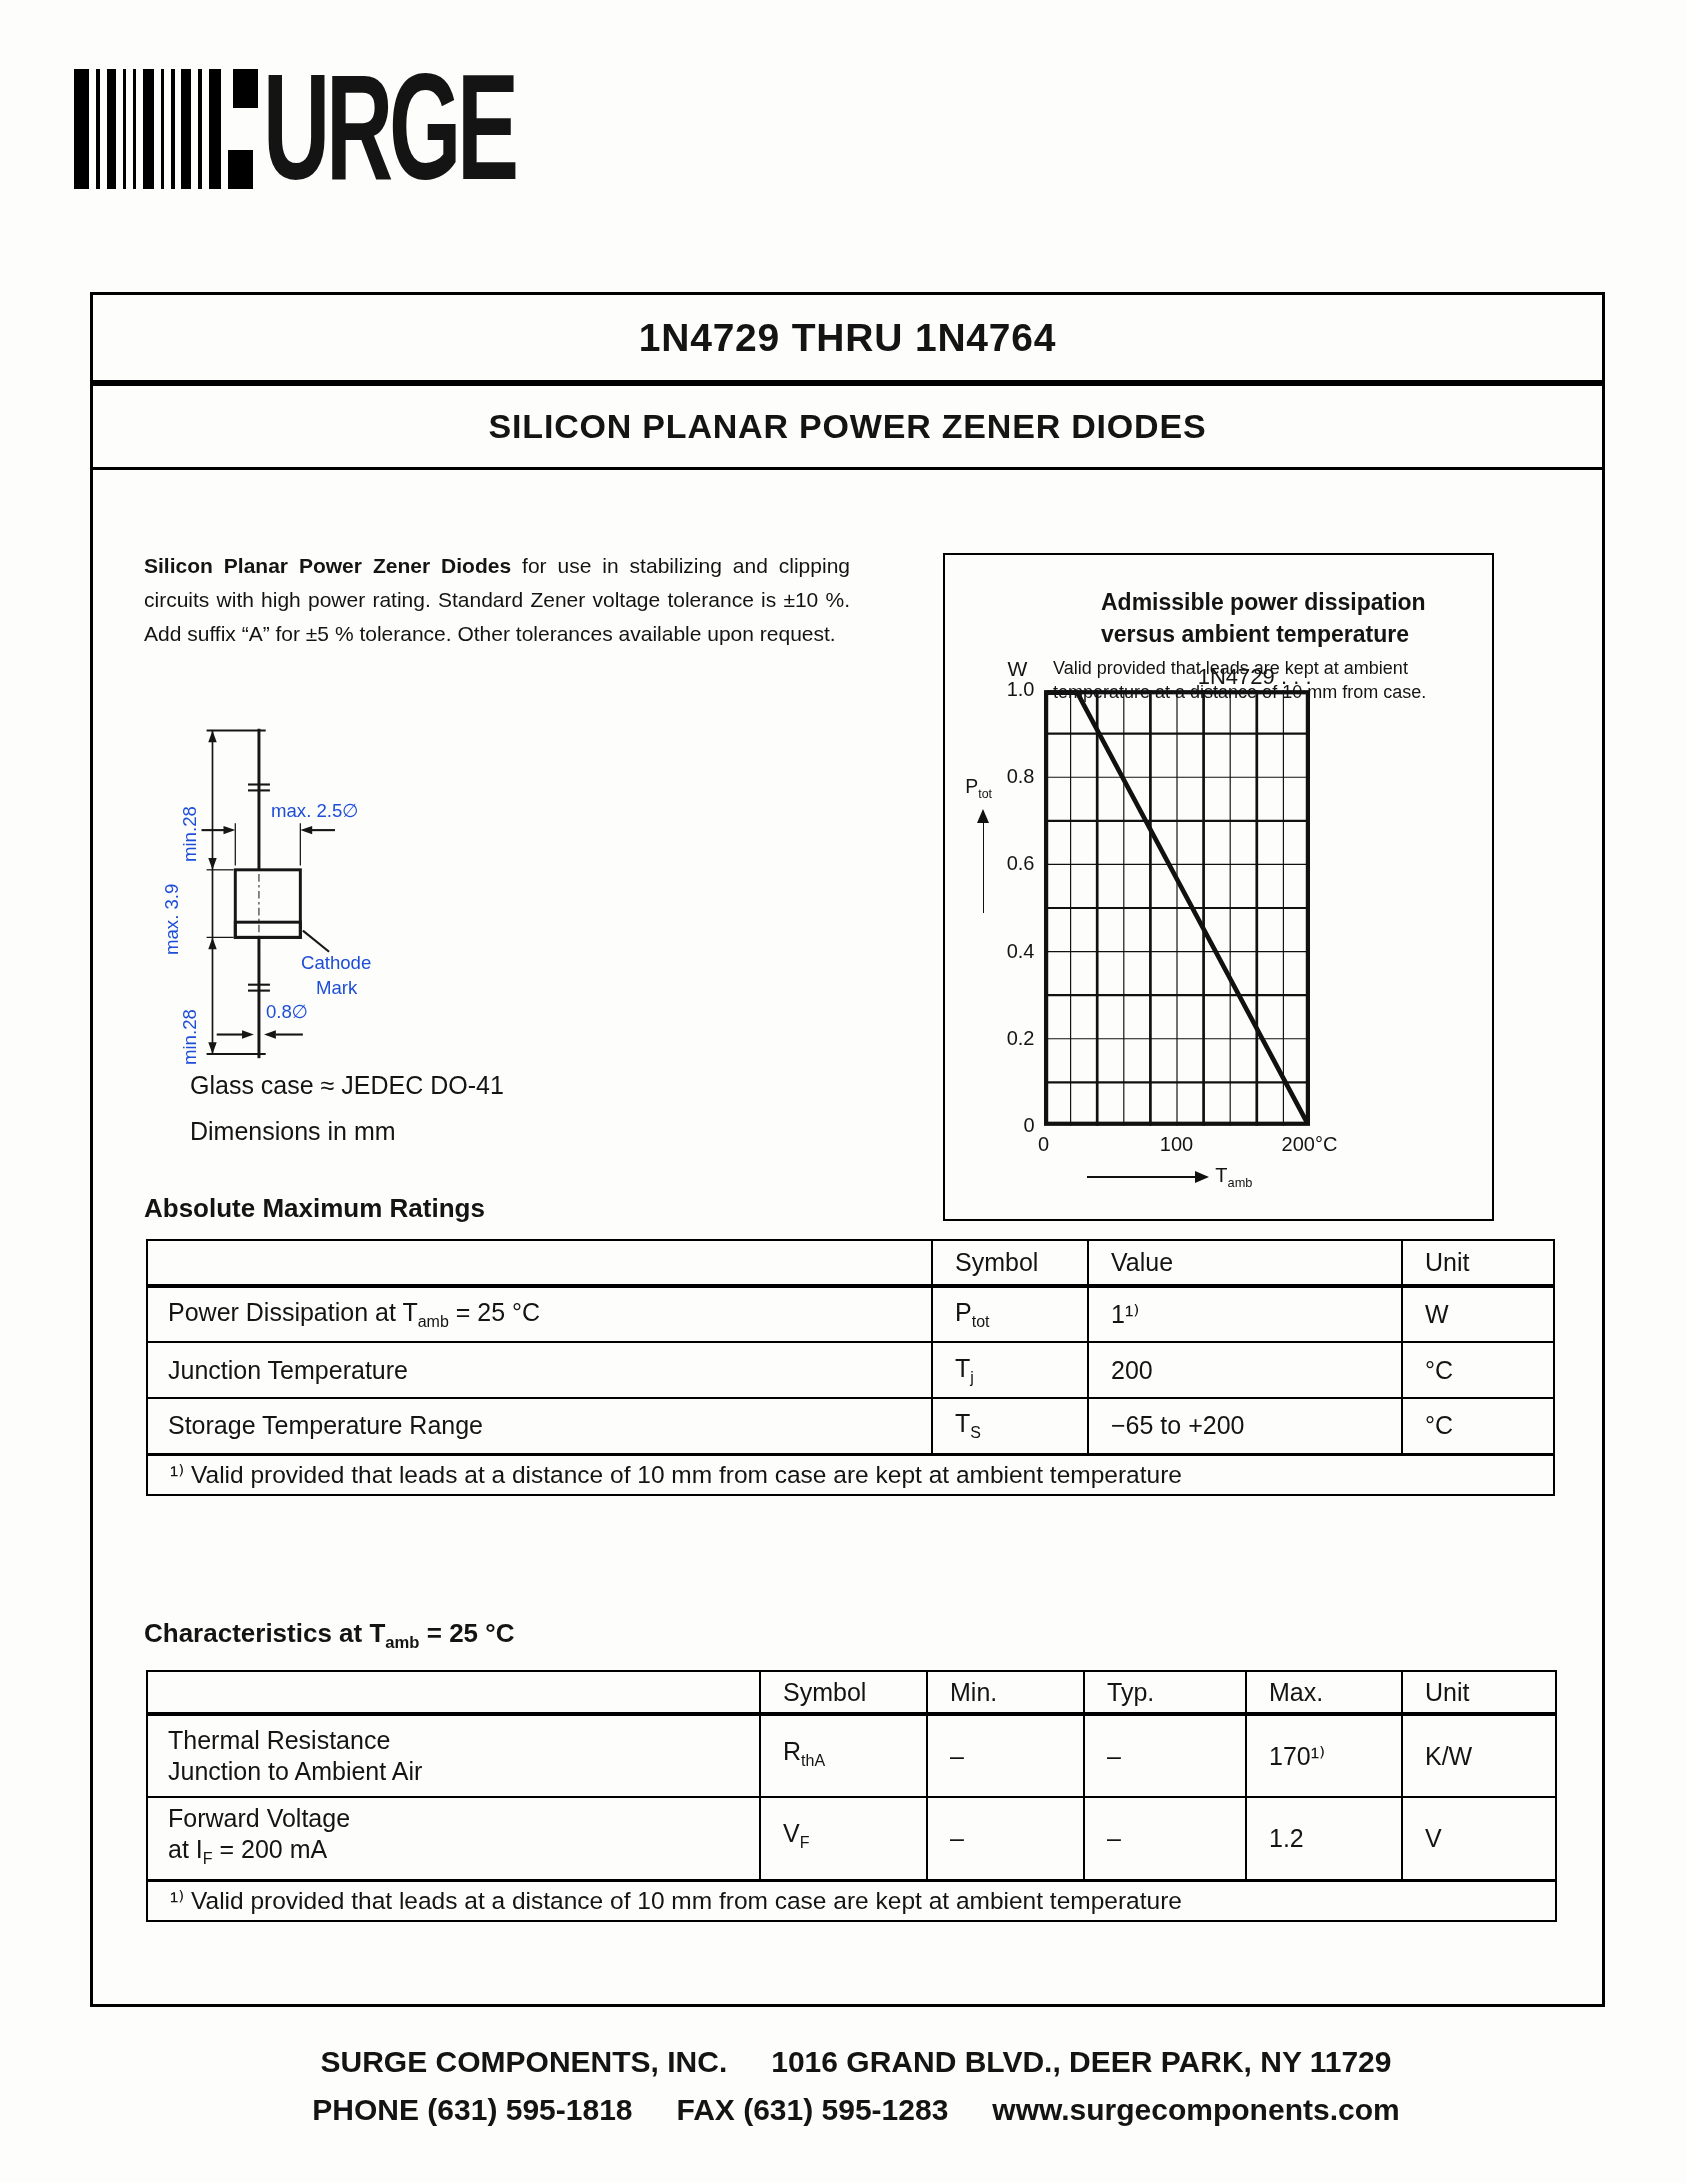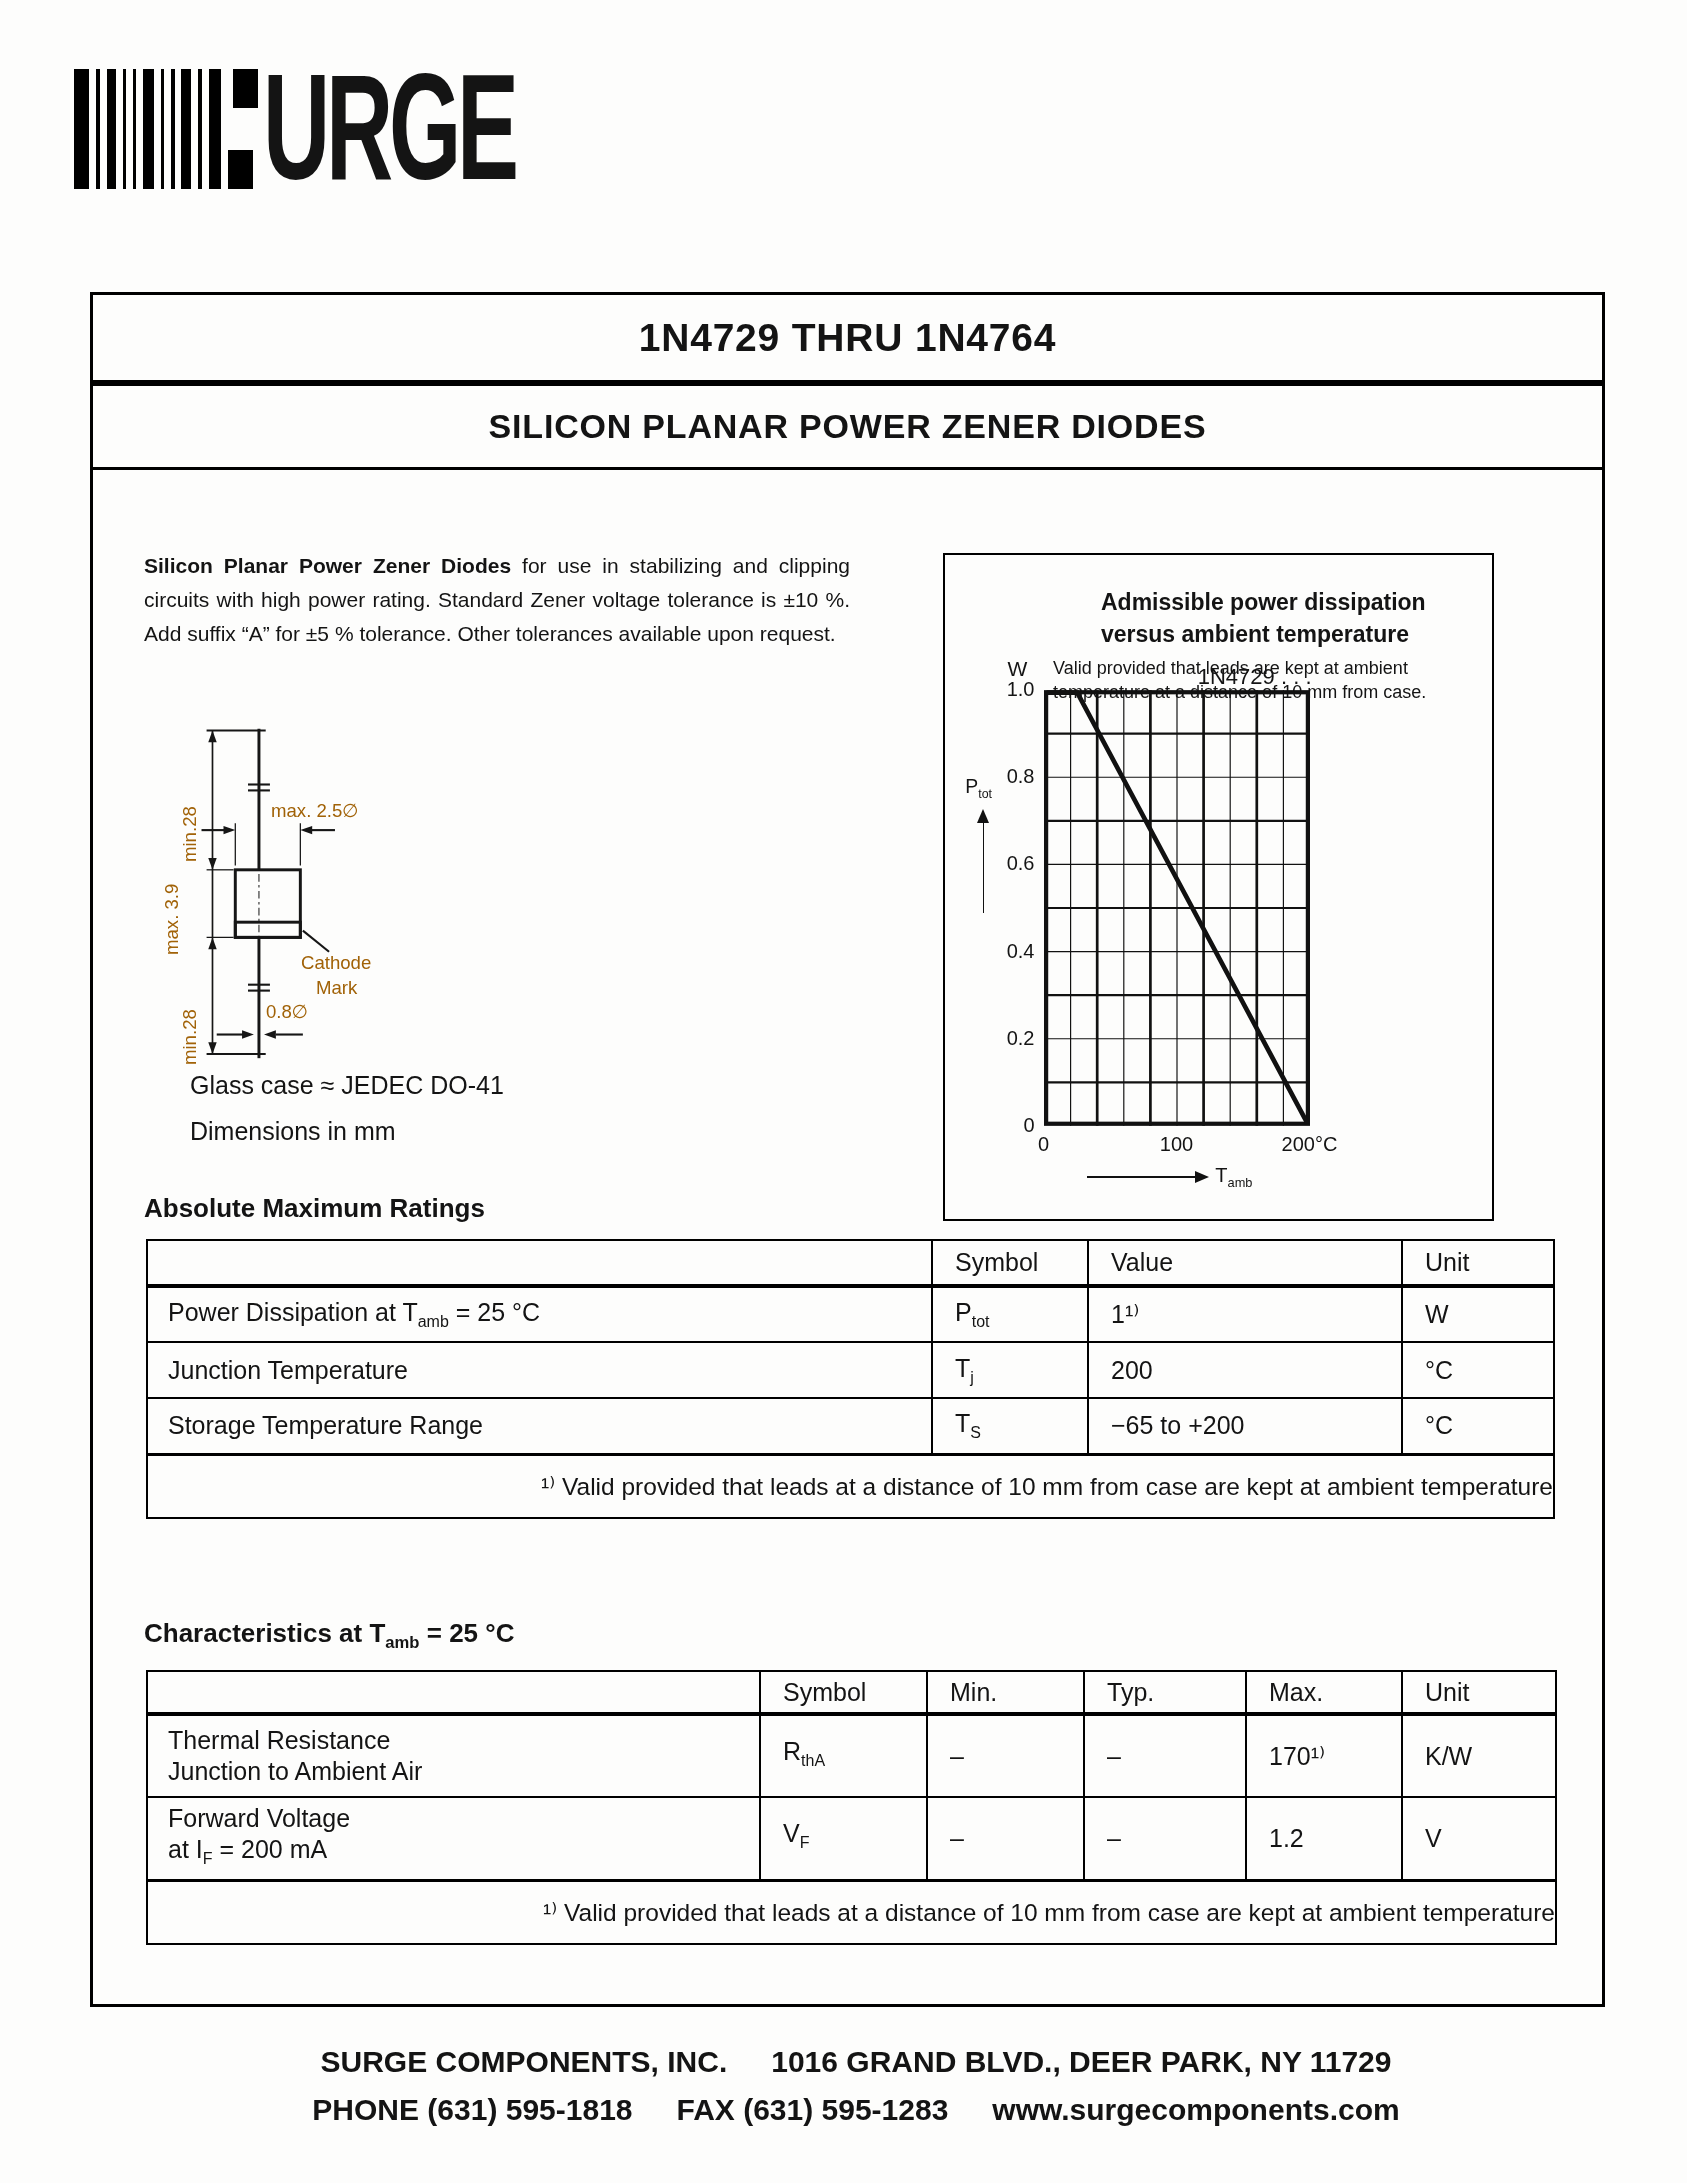--- a/index.html
+++ b/index.html
@@ -34,41 +34,41 @@
                 display:flex;align-items:center;justify-content:center;}
   .subtitle-row span{font-size:34px;font-weight:bold;letter-spacing:0.8px;}
 
   
   .desc{left:51px;top:254px;width:706px;font-size:21px;line-height:34px;text-align:justify;}
   .desc .hd{font-weight:bold;}
 
   
   .figure{left:83px;top:427px;width:372px;height:348px;}
   .figure svg{position:absolute;left:0;top:0;}
-  .flabel{position:absolute;font-size:18.6px;color:#a16207;white-space:nowrap;}
+  .flabel{position:absolute;font-size:18.6px;color:#1d4ed8;white-space:nowrap;}
   .fvert{writing-mode:vertical-rl;transform:rotate(180deg);}
   .case-note{left:97px;top:776px;font-size:25px;}
   .dim-note{left:97px;top:822px;font-size:25px;}
 
   
   .sec-hd{font-size:26px;font-weight:bold;}
 
   
   table.spec{border-collapse:collapse;table-layout:fixed;font-size:25px;}
   table.spec,table.spec td,table.spec th{border:2.5px solid #000;}
   table.spec th{font-weight:normal;text-align:left;padding:0 0 0 22px;}
   table.spec td{padding:0 0 0 22px;vertical-align:middle;}
   table.spec .lbl{padding-left:20px;}
   tr.hdr{height:46px;}
   tr.hdr th{border-bottom:4.2px solid #000;}
   table.amr tr.data{height:56px;}
   table.chr tr.hdr{height:43px;}
   table.chr tr.data{height:83px;}
   table.chr tr.data td{line-height:31px;}
-  tr.fnote{height:64px;text-align:right;}
+  tr.fnote{height:41px;}
   tr.fnote td{border-top:3.4px solid #000;font-size:24.5px;}
   .two-line span{display:block;}
 
   
   .gpanel{left:850px;top:258px;width:547px;height:664px;border:2.5px solid #000;}
   .g-title{position:absolute;left:108px;font-size:23px;font-weight:bold;white-space:nowrap;margin-left:48px;}
   .g-note{position:absolute;left:108px;font-size:18px;white-space:nowrap;}
   .chart-wrap{position:absolute;left:13.5px;top:95px;width:519px;height:561px;}
   #chart-svg{position:absolute;left:85px;top:40px;}
   .ytick{position:absolute;left:0;width:76px;text-align:right;font-size:20px;}

